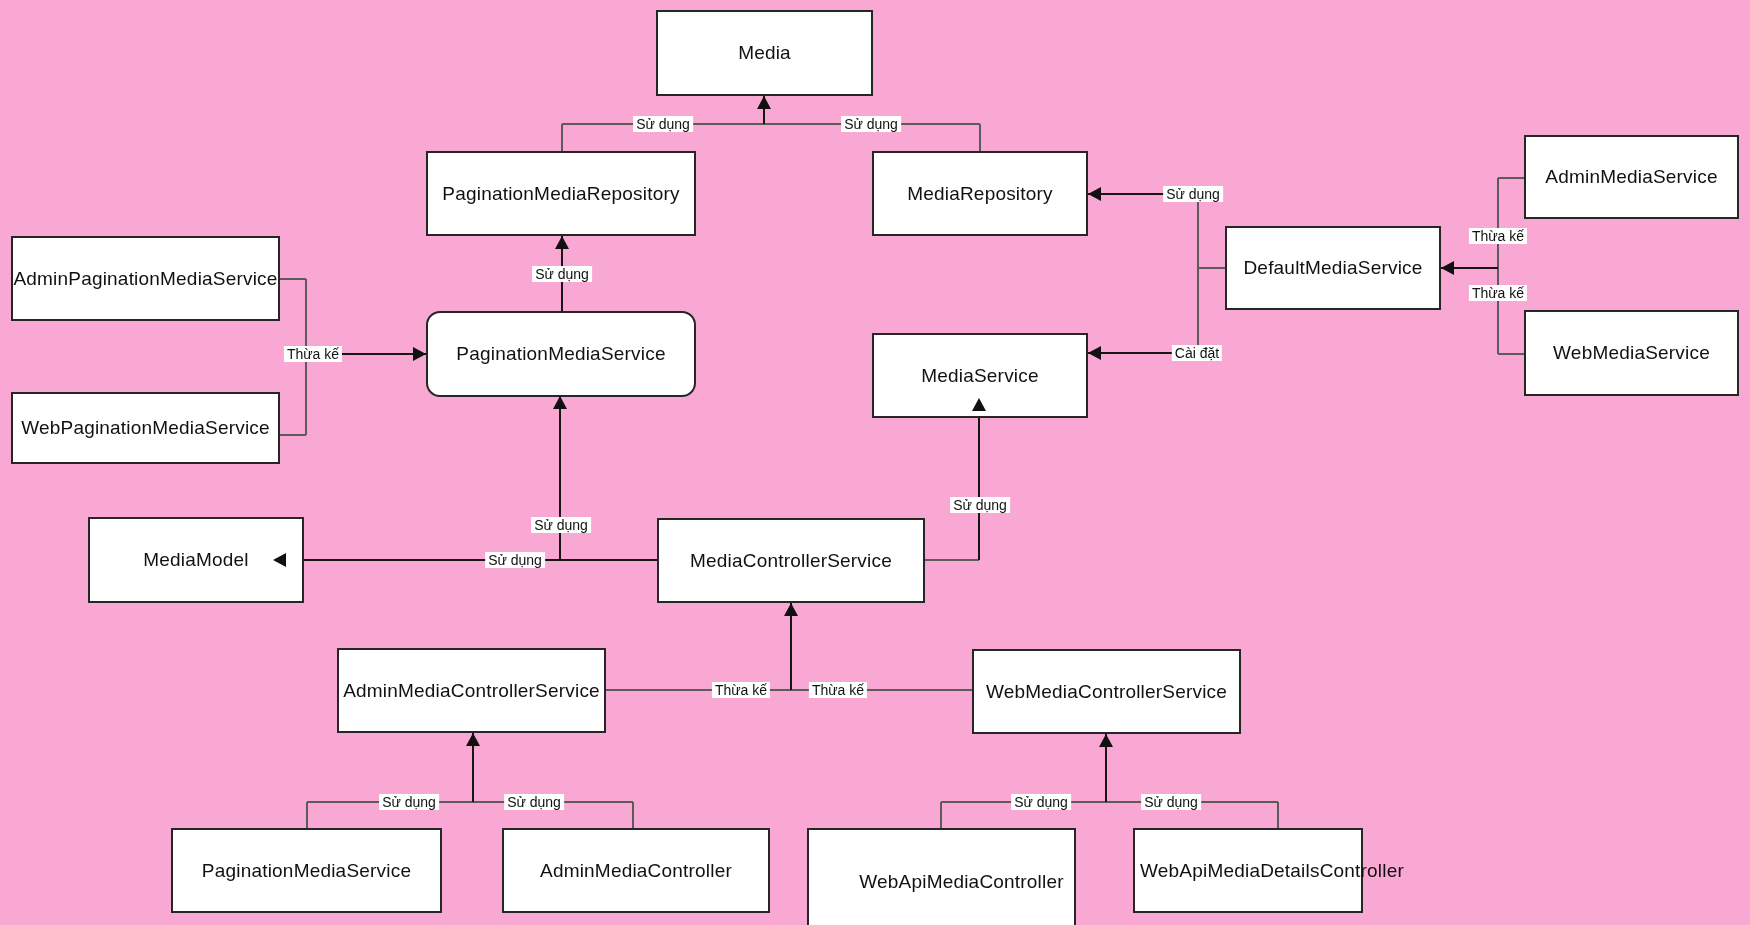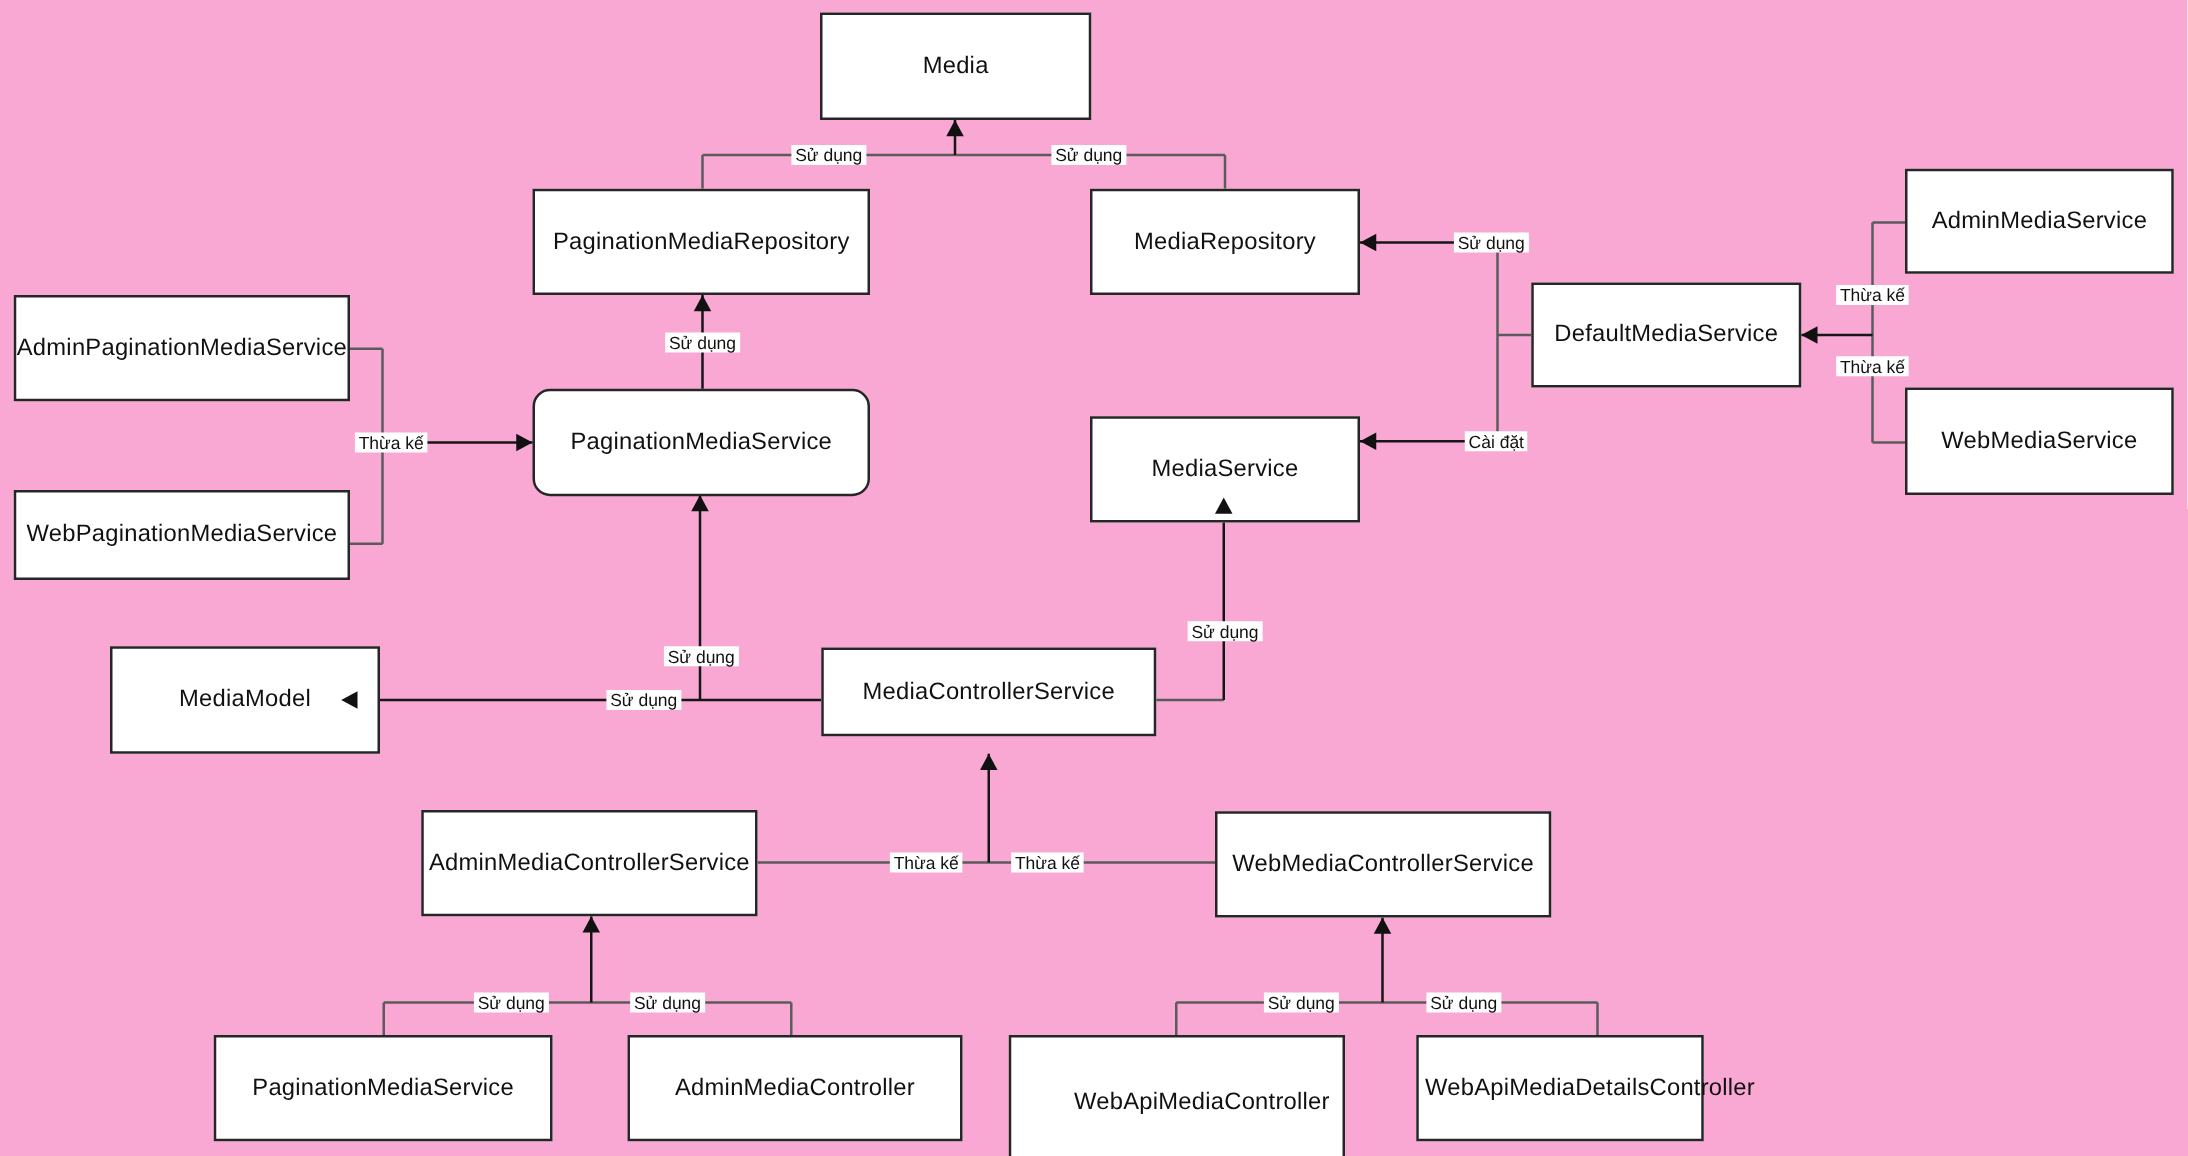--- a/index.html
+++ b/index.html
@@ -88,21 +88,21 @@
     </div>
     <div class="node" style="left: 872px; top: 311px; width: 216px; height: 85px; margin-top: 22px;">
       <span>MediaService</span>
     </div>
     <div class="node" style="left: 11px; top: 392px; width: 269px; height: 72px;">
       <span>WebPaginationMediaService</span>
     </div>
     <div class="node" style="left: 88px; top: 517px; width: 216px; height: 86px;">
       <span>MediaModel</span>
     </div>
-    <div class="node" style="left: 657px; top: 518px; width: 268px; height: 71px;">
+    <div class="node" style="left: 657px; top: 518px; width: 268px; height: 85px;">
       <span>MediaControllerService</span>
     </div>
     <div class="node" style="left: 337px; top: 648px; width: 269px; height: 85px;">
       <span>AdminMediaControllerService</span>
     </div>
     <div class="node" style="left: 972px; top: 649px; width: 269px; height: 85px;">
       <span>WebMediaControllerService</span>
     </div>
     <div class="node" style="left: 171px; top: 828px; width: 271px; height: 85px;">
       <span>PaginationMediaService</span>

